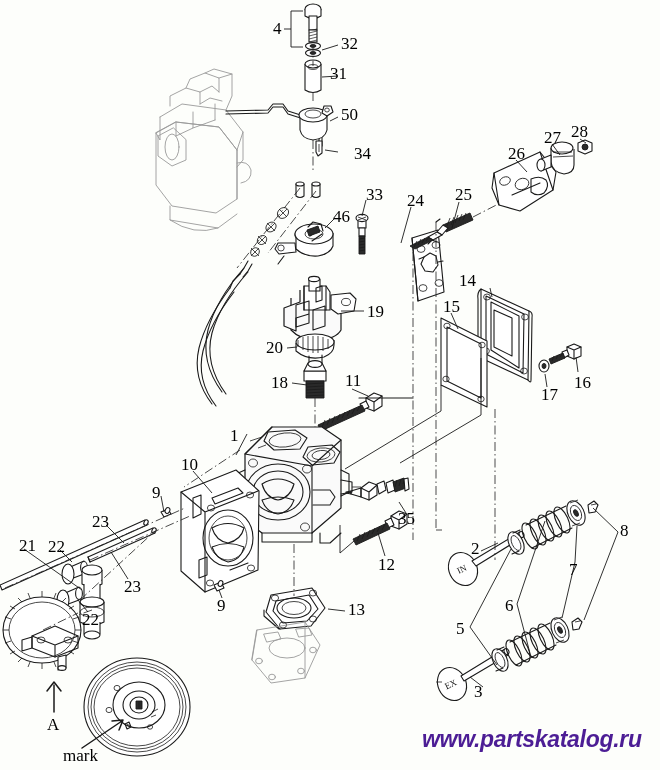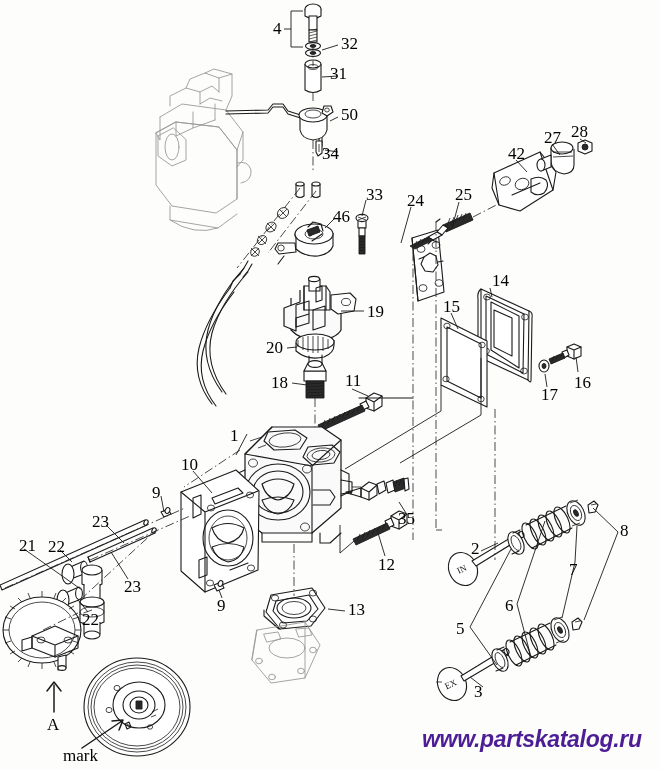--- a/index.html
+++ b/index.html
@@ -688,42 +688,42 @@
   <div class="callout" style="left:456px;top:620px">5</div>
   <div class="callout" style="left:505px;top:597px">6</div>
   <div class="callout" style="left:569px;top:561px">7</div>
   <div class="callout" style="left:620px;top:522px">8</div>
   <div class="callout" style="left:152px;top:484px">9</div>
   <div class="callout" style="left:217px;top:597px">9</div>
   <div class="callout" style="left:181px;top:456px">10</div>
   <div class="callout" style="left:345px;top:372px">11</div>
   <div class="callout" style="left:378px;top:556px">12</div>
   <div class="callout" style="left:348px;top:601px">13</div>
-  <div class="callout" style="left:492px;top:272px">14</div>
+  <div class="callout" style="left:459px;top:272px">14</div>
   <div class="callout" style="left:443px;top:298px">15</div>
   <div class="callout" style="left:574px;top:374px">16</div>
   <div class="callout" style="left:541px;top:386px">17</div>
   <div class="callout" style="left:271px;top:374px">18</div>
   <div class="callout" style="left:367px;top:303px">19</div>
   <div class="callout" style="left:266px;top:339px">20</div>
   <div class="callout" style="left:19px;top:537px">21</div>
   <div class="callout" style="left:48px;top:538px">22</div>
   <div class="callout" style="left:82px;top:611px">22</div>
   <div class="callout" style="left:92px;top:513px">23</div>
   <div class="callout" style="left:124px;top:578px">23</div>
   <div class="callout" style="left:407px;top:192px">24</div>
   <div class="callout" style="left:455px;top:186px">25</div>
-  <div class="callout" style="left:508px;top:145px">42</div>
+  <div class="callout" style="left:508px;top:145px">26</div>
   <div class="callout" style="left:544px;top:129px">27</div>
   <div class="callout" style="left:571px;top:123px">28</div>
   <div class="callout" style="left:333px;top:208px">46</div>
   <div class="callout" style="left:341px;top:106px">50</div>
   <div class="callout" style="left:330px;top:65px">31</div>
   <div class="callout" style="left:341px;top:35px">32</div>
   <div class="callout" style="left:366px;top:186px">33</div>
-  <div class="callout" style="left:322px;top:145px">34</div>
+  <div class="callout" style="left:354px;top:145px">34</div>
   <div class="callout" style="left:398px;top:510px">35</div>
 
   <div class="marklbl" style="left:63px;top:746px">mark</div>
   <div class="marklbl" style="left:47px;top:715px">A</div>
 
   <div class="wm">www.partskatalog.ru</div>
 </div>
 
 </body></html>

